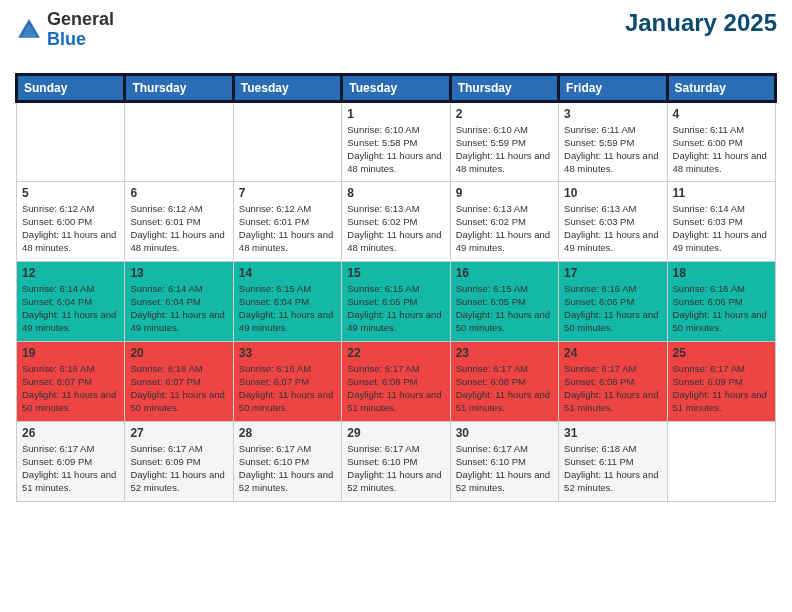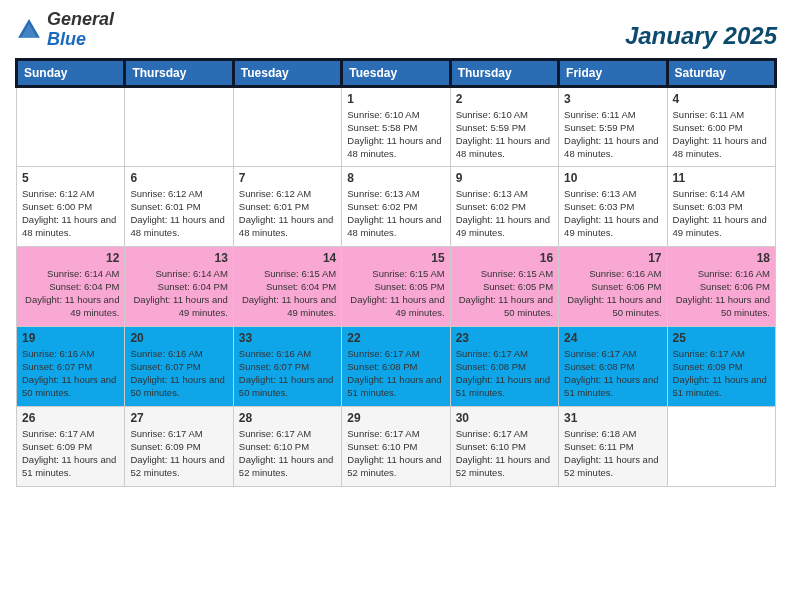--- a/index.html
+++ b/index.html
@@ -12,23 +12,22 @@
     }
     .page {
       width: 792px;
       height: 612px;
       background: #fff;
       padding: 10px 15px;
     }
     .header {
       display: flex;
       justify-content: space-between;
-      align-items: flex-end;
-      margin-bottom: 8px;
-      font-style: italic;
+      align-items: flex-start;
+      margin-bottom: 23px;
     }
     .logo {
       display: flex;
       align-items: center;
       gap: 4px;
     }
     .logo-text {
       font-size: 18px;
       font-weight: bold;
       line-height: 1.1;
@@ -86,22 +85,22 @@
     }
     .day-info {
       font-size: 9.5px;
       color: #333;
       line-height: 1.4;
     }
     .empty-cell {
       background: #fff !important;
     }
     .calendar tr:nth-child(2) td { background: #fff; }
-    .calendar tr:nth-child(3) td { background: #f9a8d4; text-align: right; }
-    .calendar tr:nth-child(4) td { background: #0ea5e9; margin-left: 36px; }
+    .calendar tr:nth-child(3) td { background: #14b8a6; }
+    .calendar tr:nth-child(4) td { background: #ef4444; margin-left: 36px; }
     .calendar tr:nth-child(5) td { background: #f5f5f5; }
     .calendar tr:nth-child(6) td { background: #fff; }
     .calendar tr:nth-child(7) td { background: #f5f5f5; }
   </style>
 </head>
 <body>
 
 <div class="page">
   <div class="header">
     <div class="logo">

